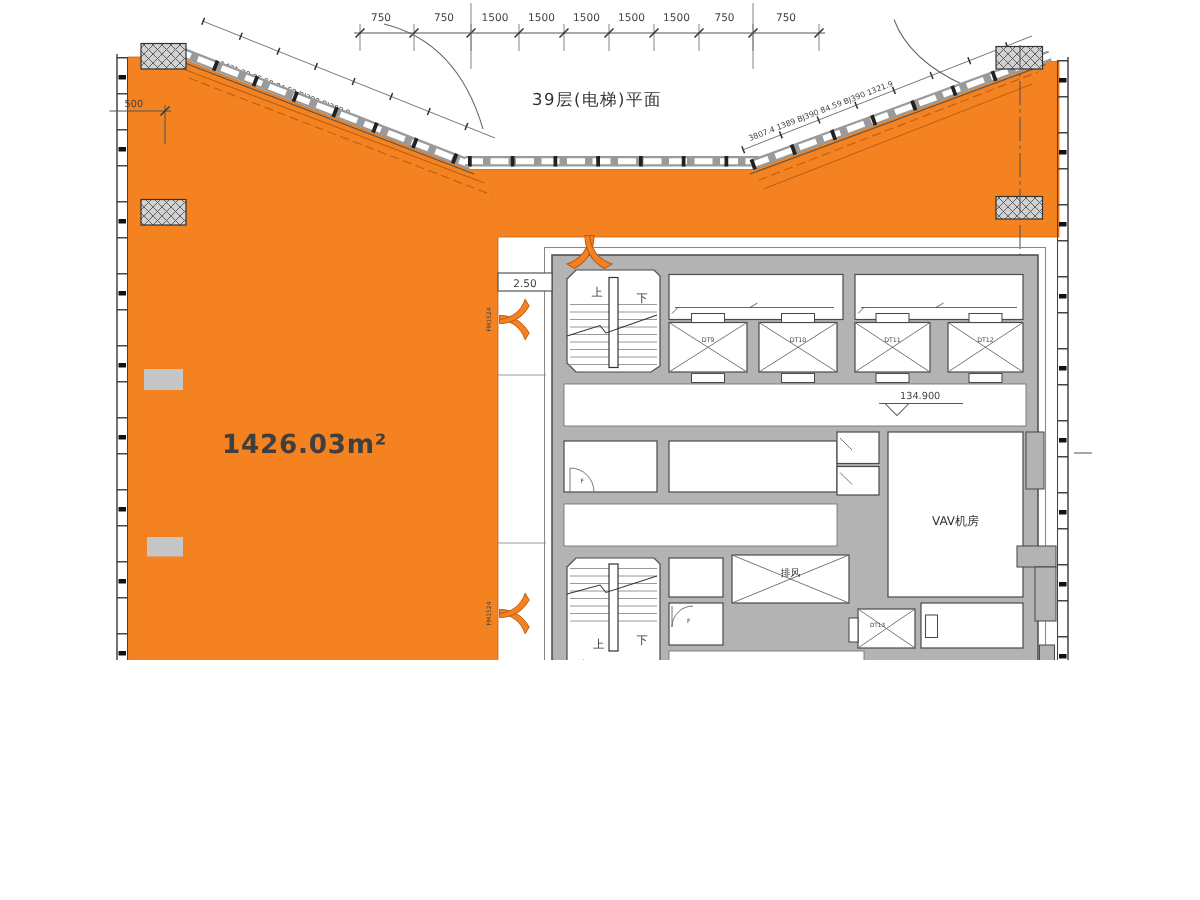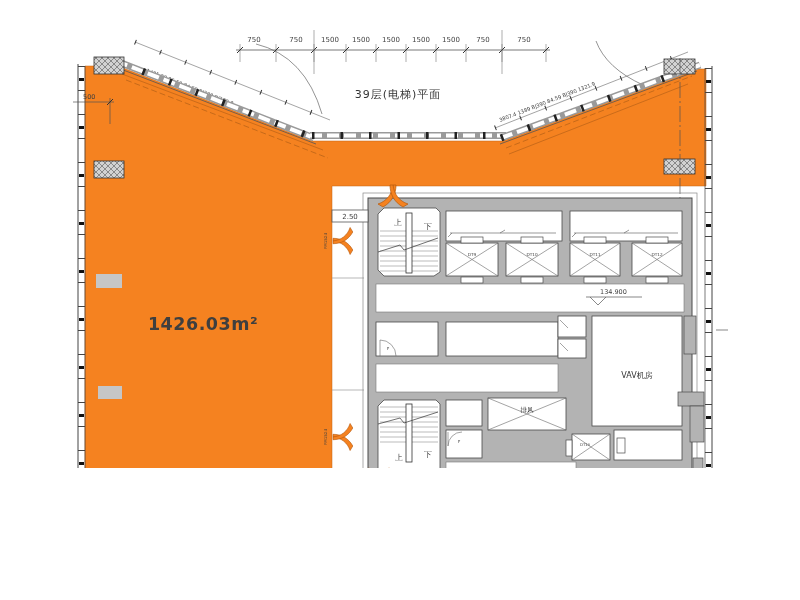--- a/index.html
+++ b/index.html
@@ -1,17 +1,17 @@
 <!DOCTYPE html>
 <html><head>
 <meta charset="utf-8">
 <style>
   html,body{margin:0;padding:0;background:#fff;}
   #stage{position:relative;width:800px;height:440px;background:#ffffff;overflow:hidden;
-         font-family:"DejaVu Sans",sans-serif;margin-top:28px;}
+         font-family:"DejaVu Sans",sans-serif;}
   svg{position:absolute;left:0;top:0;}
   text{font-family:"DejaVu Sans",sans-serif;fill:#3f3f3f;}
   .dimtxt{font-size:7px;fill:#444;}
   .tinytxt{font-size:4px;fill:#333;}
   .cjk{fill:#333;}
 </style>
 </head>
 <body>
 
 <div id="stage">

